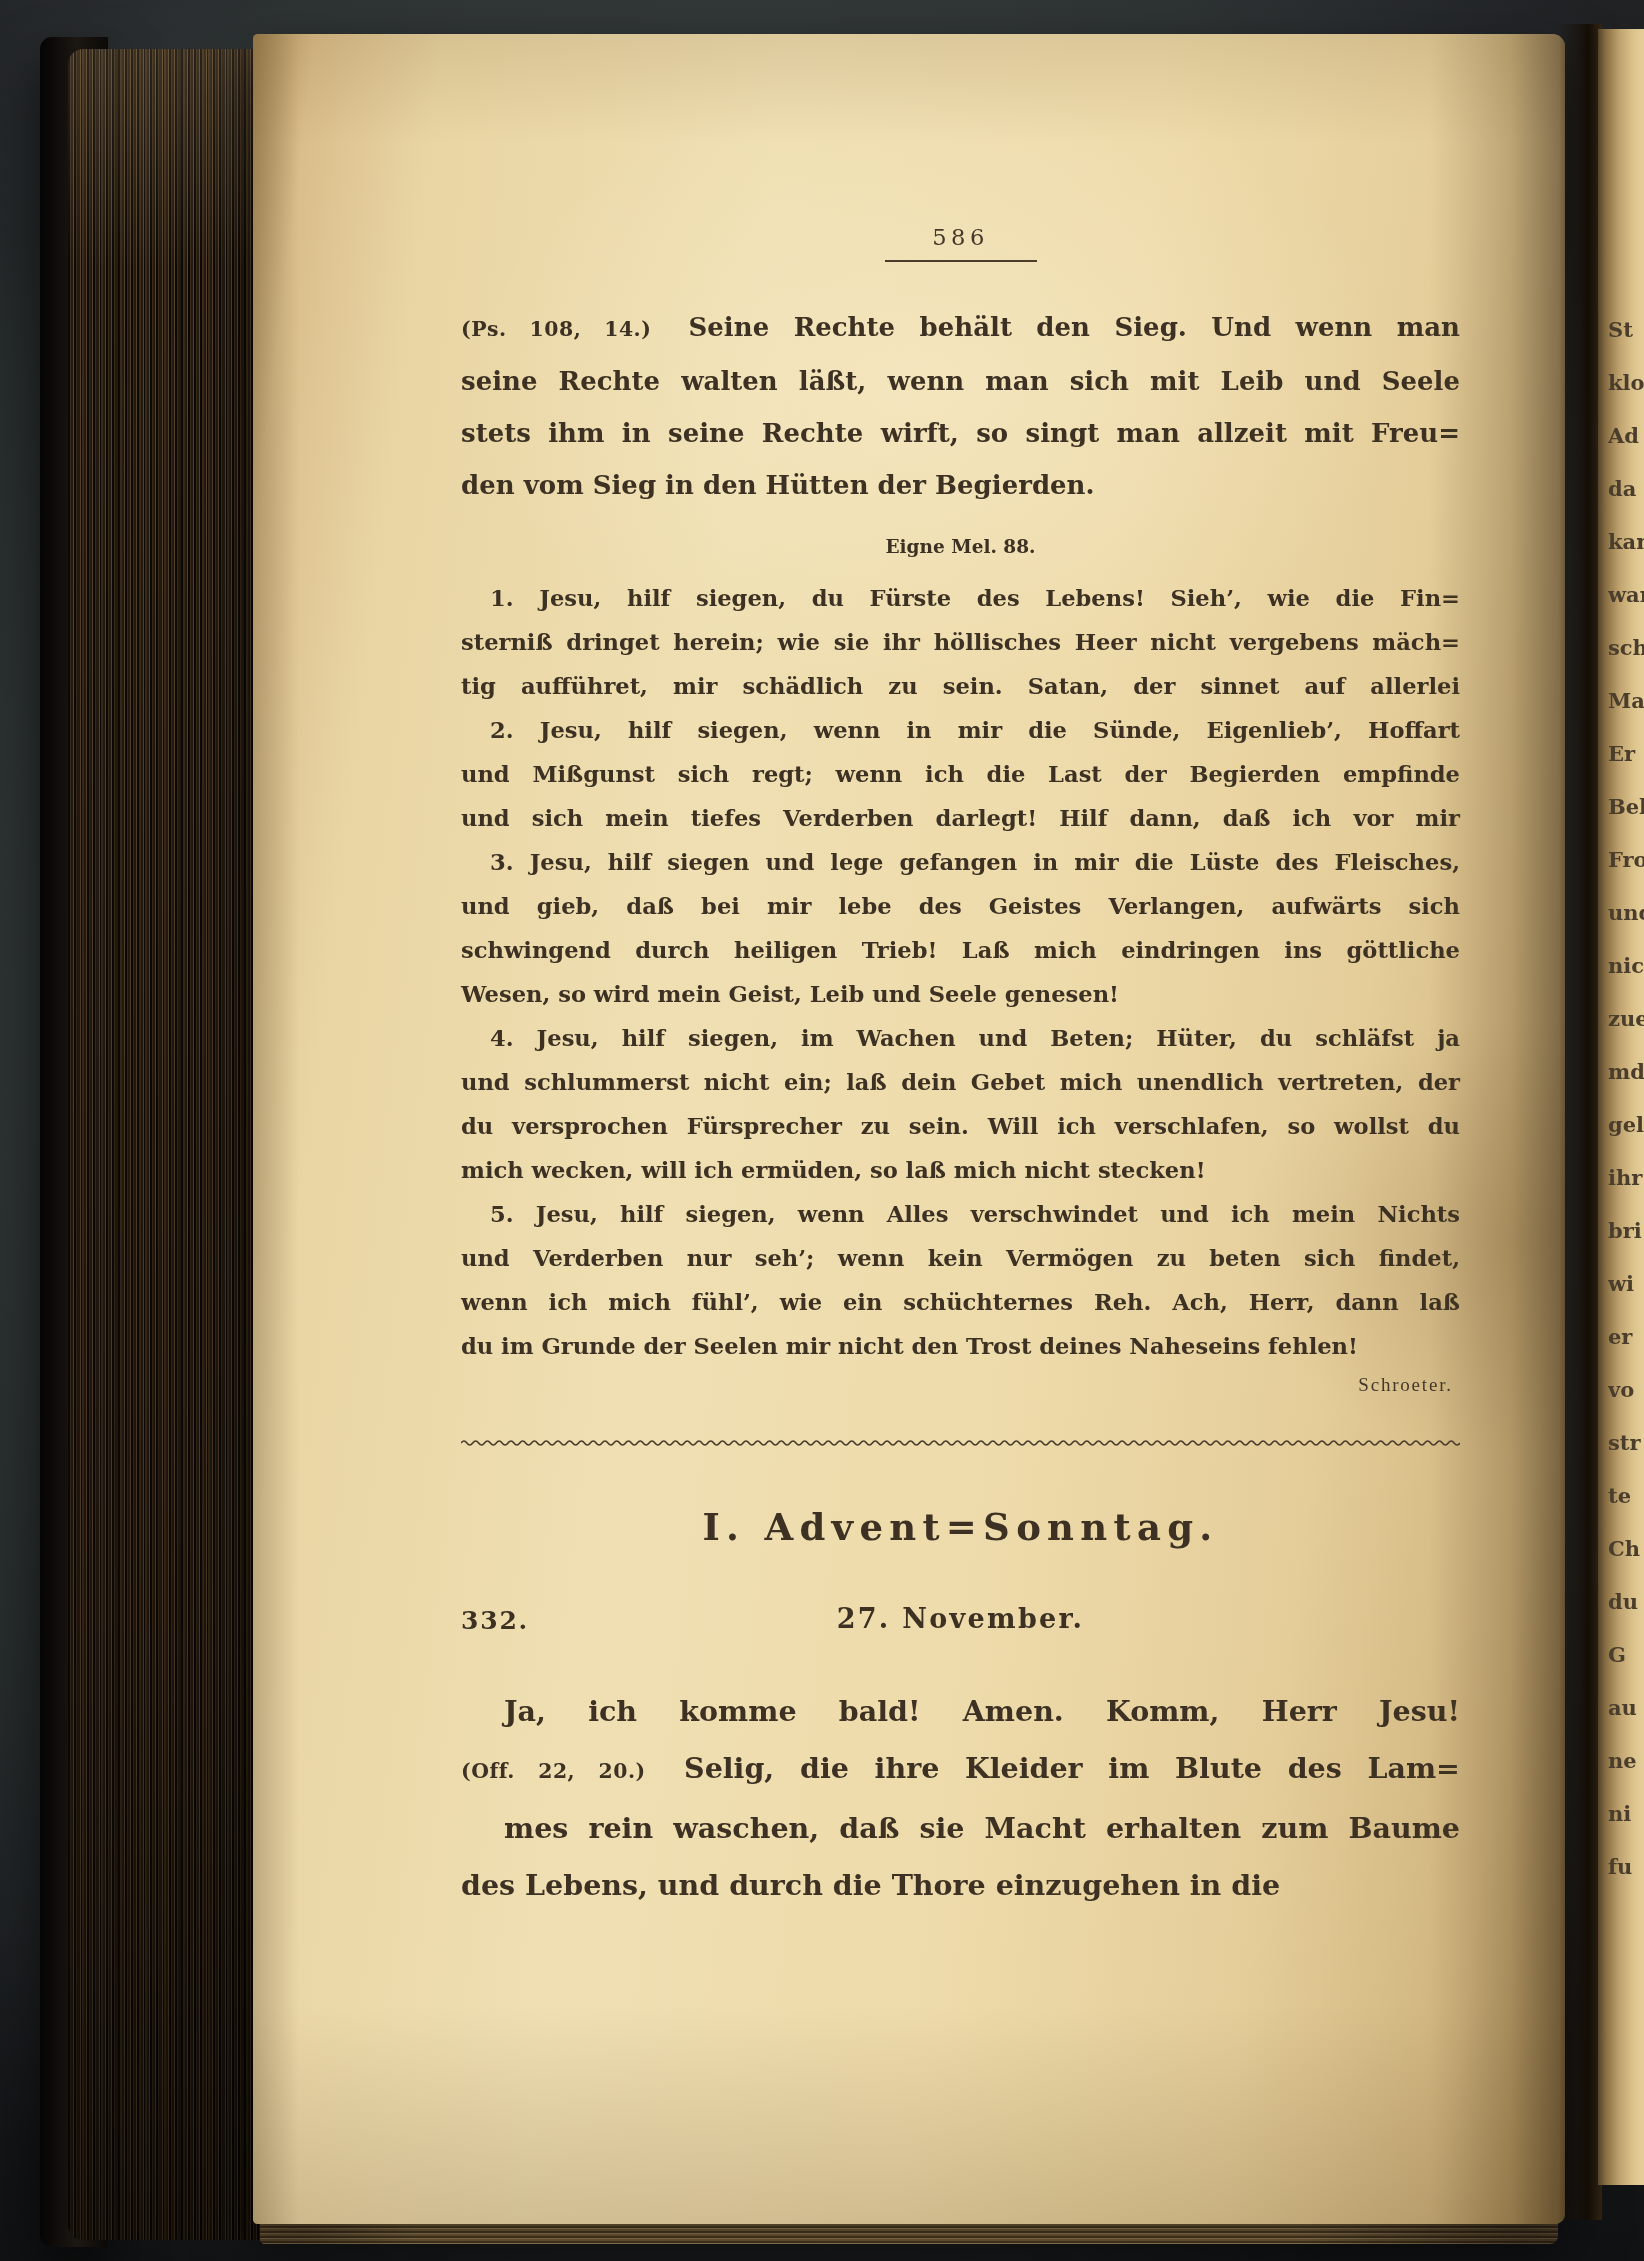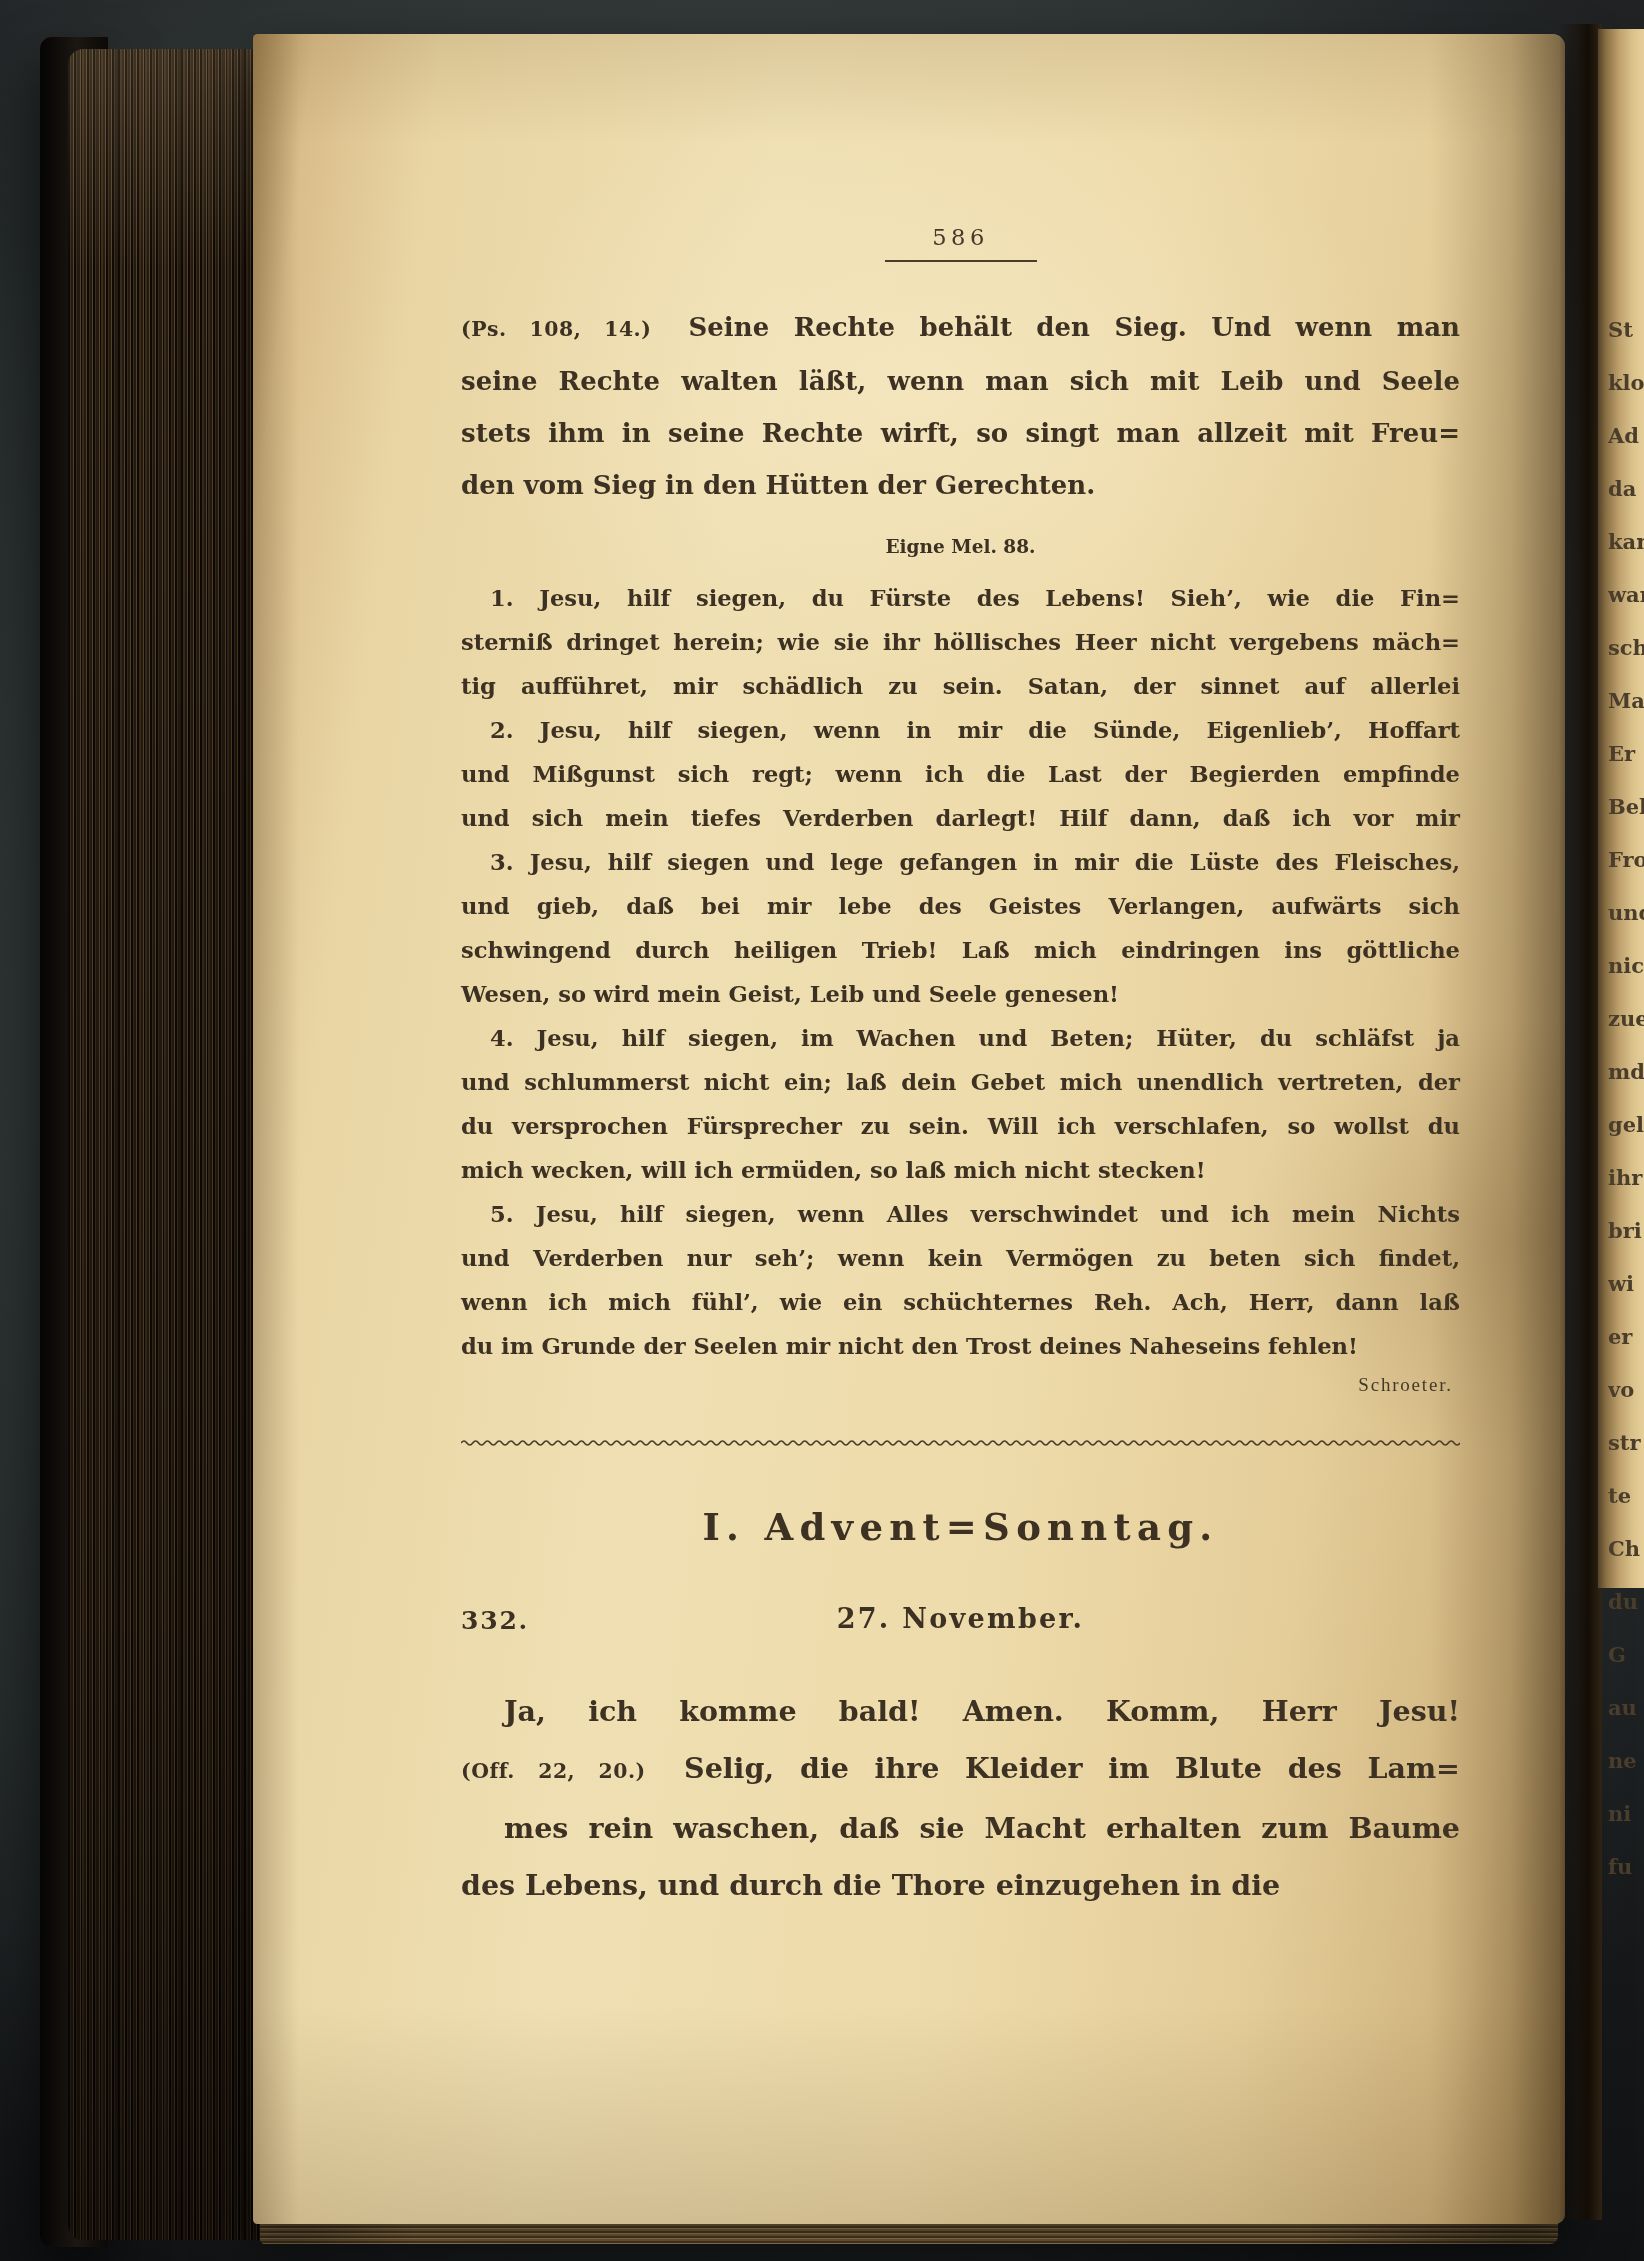--- a/index.html
+++ b/index.html
@@ -46,21 +46,21 @@
   .gutter-shade {
     position: absolute; right: 0; top: 0; width: 136px; height: 100%;
     border-radius: 0 12.7px 10px 0;
     background: linear-gradient(90deg, rgba(96,72,36,0) 0%, rgba(96,72,36,0.28) 60%, rgba(52,37,17,0.55) 100%);
   }
   .crease {
     position: absolute; left: 1559px; top: 23.5px; width: 43px; height: 2196px;
     background: linear-gradient(90deg, rgba(25,17,8,0) 0%, rgba(25,17,8,0.55) 40%, #140d06 68%, rgba(52,38,18,0.85) 100%);
   }
   .page-next {
-    position: absolute; left: 1598px; top: 29px; width: 46px; height: 1559px;
+    position: absolute; left: 1598px; top: 29px; width: 46px; height: 2156px;
     background: linear-gradient(90deg, #55422a 0%, #8a7044 18%, #c1a470 48%, #ddc48d 78%, #e6cf9a 100%);
   }
   .fragments { position: absolute; left: 10px; top: 288px; width: 36px; }
   .frag {
     height: 53px; font-weight: 700; font-size: 21px; color: #4a3d2b;
     white-space: nowrap; overflow: hidden;
   }
   
   .text-col {
     position: absolute; left: 208px; top: 190px; width: 999px;
@@ -104,21 +104,21 @@
       <div class="pageno-rule"></div>
 
       <div class="intro">
         <div class="line">
           <span class="cite">(Ps. 108, 14.)</span>
           <span>Seine Rechte behält den Sieg.  Und wenn man</span>
         </div>
         <div>
             <div class="line">seine Rechte walten läßt, wenn man sich mit Leib und Seele</div>
             <div class="line">stets ihm in seine Rechte wirft, so singt man allzeit mit Freu=</div>
-            <div class="line last">den vom Sieg in den Hütten der Gerechten.</div>
+            <div class="line last">den vom Sieg in den Hütten der Begierden.</div>
           </div>
       </div>
 
       <div class="melody">Eigne Mel. 88.</div>
 
       <div class="stanzas">
           <div class="stanza">
             <div class="line">1. Jesu, hilf siegen, du Fürste des Lebens!  Sieh’, wie die Fin=</div>
             <div class="line">sterniß dringet herein; wie sie ihr höllisches Heer nicht vergebens mäch=</div>
             <div class="line">tig aufführet, mir schädlich zu sein.  Satan, der sinnet auf allerlei</div>

